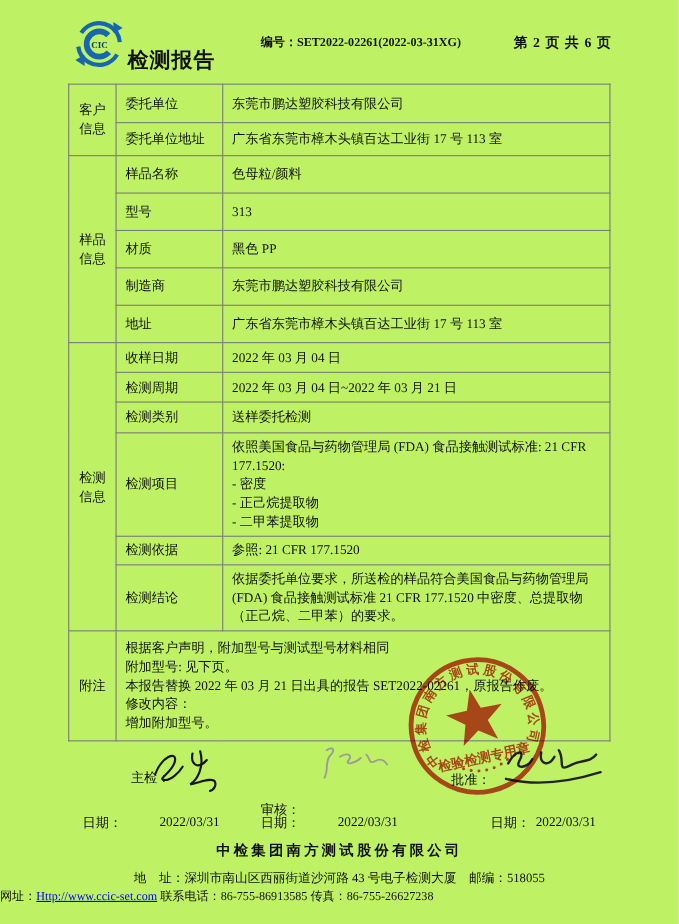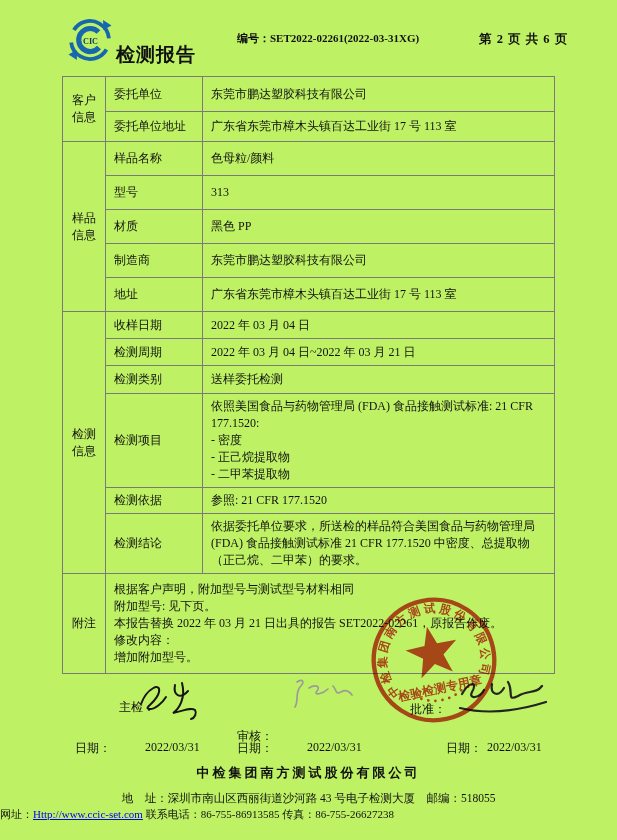--- a/index.html
+++ b/index.html
@@ -10,21 +10,21 @@
     margin: 0 auto;
     background: #bef264;
     font-family: "Liberation Serif", "DejaVu Serif", serif;
     color: #111;
     overflow: hidden;
   }
   
   .logo { position:absolute; left:67px; top:17px; width:46px; height:46px; }
   .hdr-title { position:absolute; left:116px; top:42px; font-size:19px; font-weight:bold; letter-spacing:1px; }
   .hdr-no { position:absolute; left:237px; top:31px; font-size:11px; font-weight:bold; }
-  .hdr-page { position:absolute; left:467px; top:31px; font-size:12.5px; font-weight:bold; letter-spacing:1px;margin-left:12px; }
+  .hdr-page { position:absolute; left:467px; top:31px; font-size:12.5px; font-weight:bold; letter-spacing:1px; }
   
   table.report {
     position:absolute; left:62px; top:76px; width:493px;
     border-collapse: collapse; table-layout: fixed;
   }
   table.report td {
     border:1px solid #7a7a7a;
     font-size:12px; line-height:17px;
     vertical-align: middle;
     padding:4px 8px;

